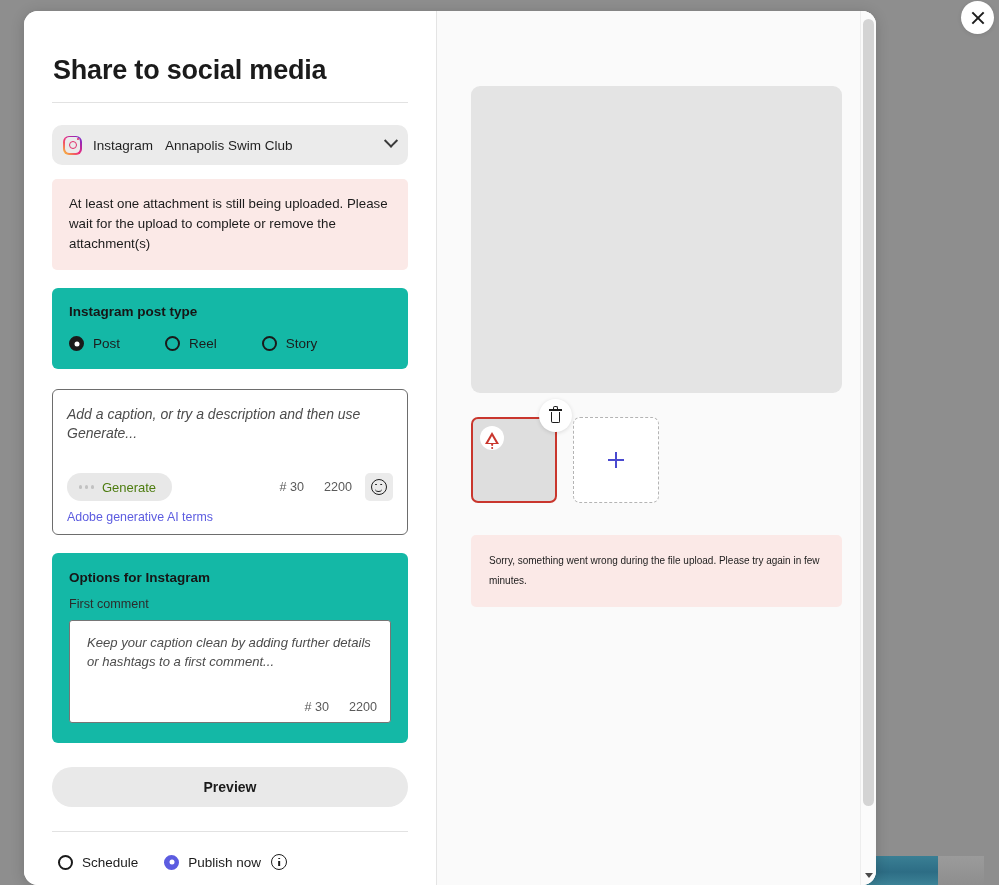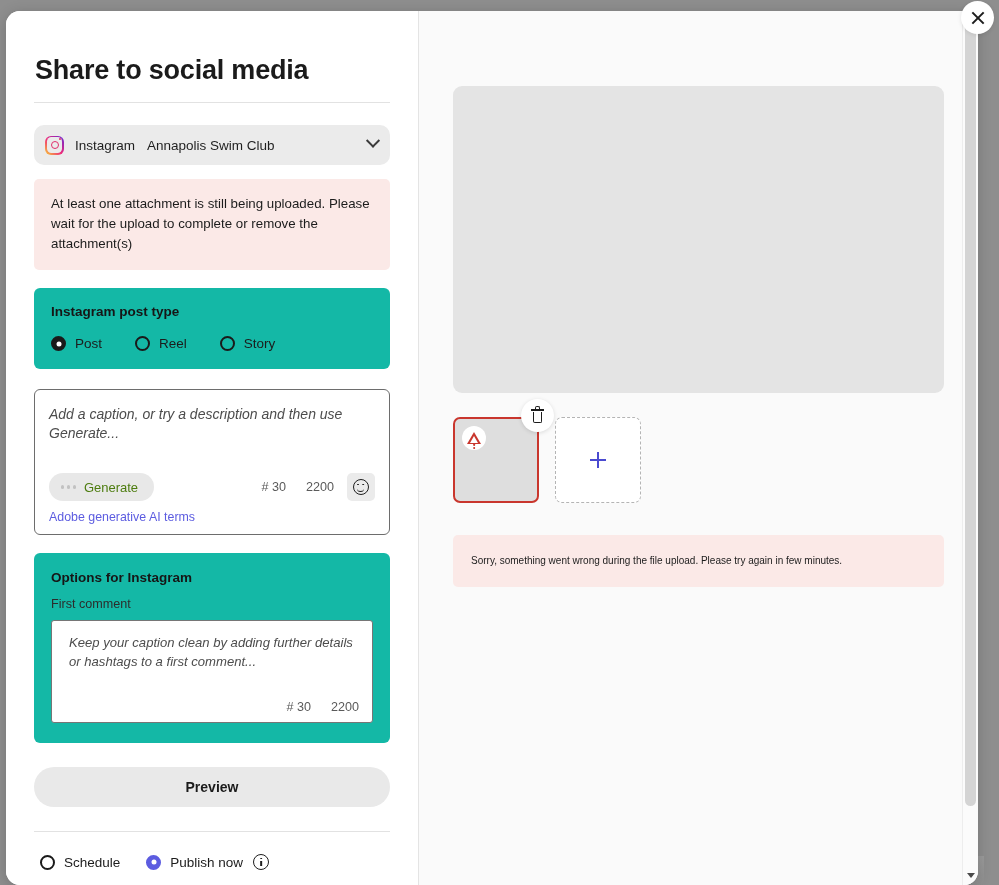--- a/index.html
+++ b/index.html
@@ -46,23 +46,23 @@
   }
   #bg-strip-right {
     position: absolute;
     left: 938px; top: 856px; width: 46px; height: 29px;
     background: linear-gradient(180deg,#9b9b9b,#8e8e8e);
   }
 
   
   #modal {
     position: absolute;
-    left: 6px;
+    left: 24px;
     top: 11px;
-    width: 972px;
+    width: 852px;
     height: 874px;
     background: #ffffff;
     border-radius: 14px 14px 14px 14px;
     display: flex;
     overflow: hidden;
     box-shadow: 0 2px 14px rgba(0,0,0,.18);
   }
 
   
   #left-pane {
@@ -163,21 +163,21 @@
   }
   .card-title {
     font-size: 13.5px;
     font-weight: 700;
     color: #161616;
   }
   #post-type-options {
     display: flex;
     align-items: center;
     margin-top: 17px;
-    gap: 4px;
+    gap: 16px;
   }
   .radio-opt { display: flex; align-items: center; cursor: pointer; }
   .radio {
     width: 15px; height: 15px;
     border-radius: 50%;
     border: 2px solid #1a1a1a;
     position: relative;
     flex: 0 0 auto;
   }
   .radio.checked::after {

